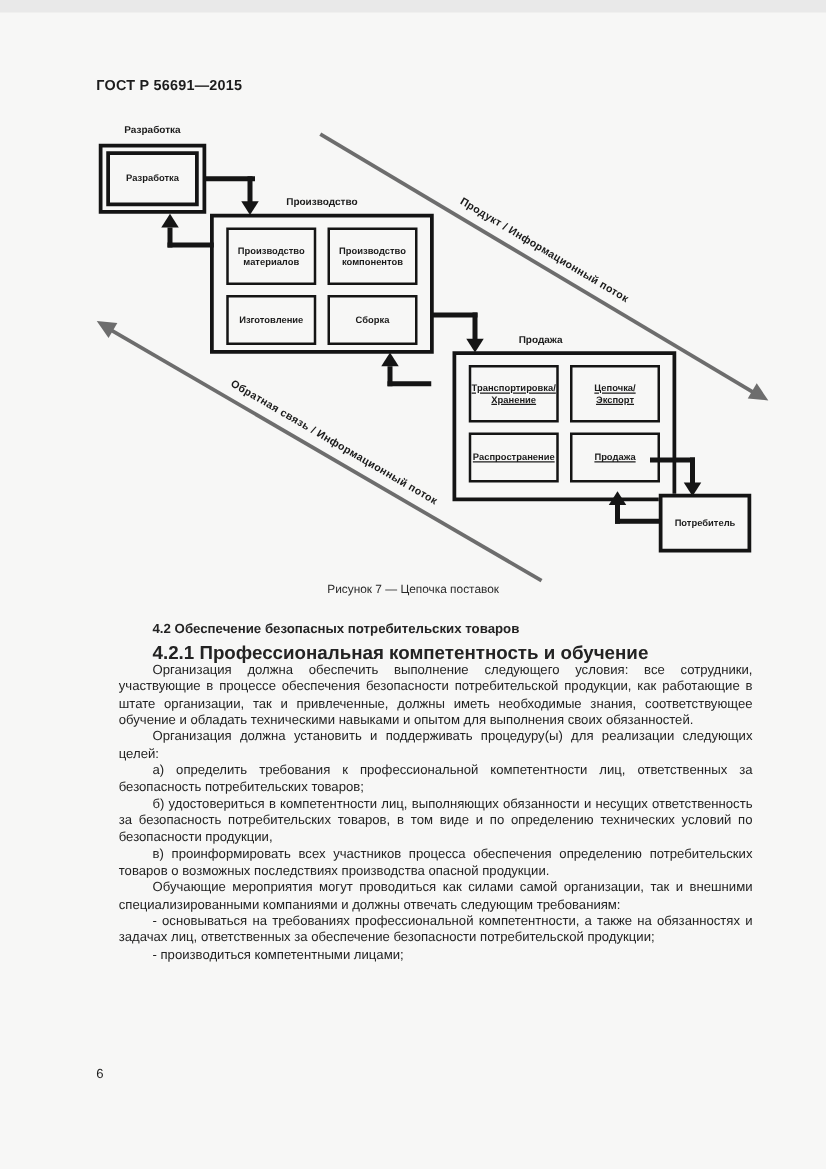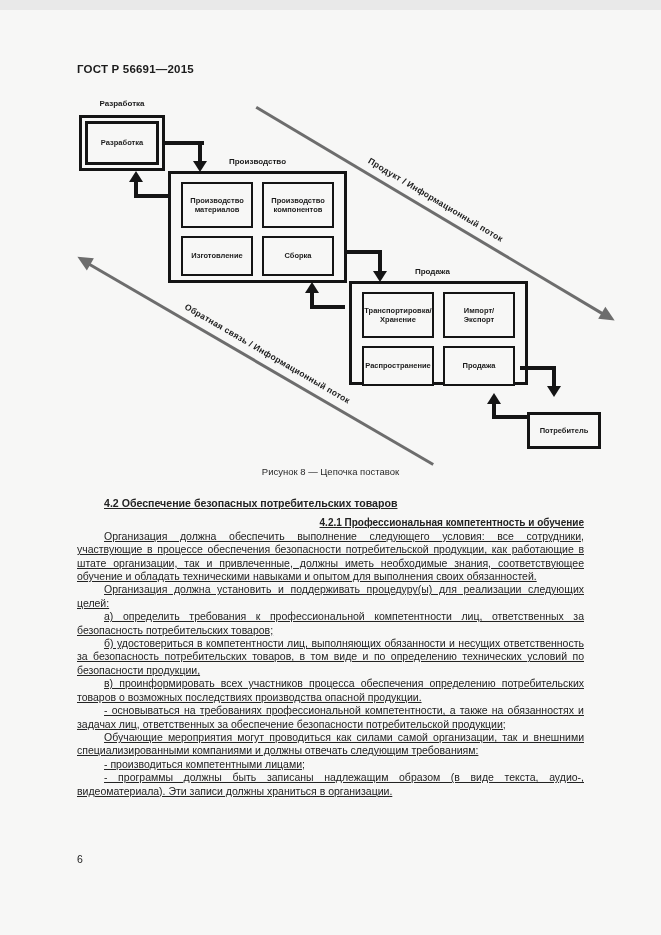--- a/index.html
+++ b/index.html
@@ -34,23 +34,23 @@
         font-size:8.5px;font-weight:bold;color:#1a1a1a;white-space:nowrap;letter-spacing:.3px;}
   .head-right{position:absolute;right:-14px;top:-6px;width:0;height:0;
         border-top:7px solid transparent;border-bottom:7px solid transparent;border-left:15px solid #6d6d6d;}
   .head-left{position:absolute;left:-14px;top:-6px;width:0;height:0;
         border-top:7px solid transparent;border-bottom:7px solid transparent;border-right:15px solid #6d6d6d;}
 
   
   .caption{left:0;right:0;top:456px;text-align:center;font-size:9.5px;color:#2a2a2a;}
 
   
-  .body-text{left:77px;top:487px;width:507px;font-size:10.5px;line-height:13.4px;color:#232323;text-decoration:underline;}
+  .body-text{left:95px;top:487px;width:507px;font-size:10.5px;line-height:13.4px;color:#232323;}
   .body-text h3{font-size:10.6px;font-weight:bold;margin:0 0 6px 0;text-indent:27px;}
-  .body-text h4{font-size:10px;font-weight:bold;margin:0 0 0 0;text-indent:27px;text-align:right;}
+  .body-text h4{font-size:15px;font-weight:bold;margin:0 0 0 0;text-indent:27px;}
   .body-text p{margin:0;text-align:justify;text-indent:27px;}
 
   .page-number{left:77px;top:843px;font-size:10.5px;}
 </style>
 </head>
 <body>
 
 <div class="page">
 
   <div class="abs doc-header">ГОСТ Р 56691—2015</div>
@@ -86,38 +86,38 @@
         </div>
       <div class="cell">
           <span class="dtext">Изготовление</span>
         </div>
       <div class="cell">
           <span class="dtext">Сборка</span>
         </div>
     </div>
 
     <div class="abs dlabel" style="left:343px;top:172px;width:179px;">Продажа</div>
-    <div class="abs dbox grid2" style="left:349px;top:186px;width:179px;height:104px;">
+    <div class="abs dbox grid2" style="left:362px;top:186px;width:179px;height:120px;text-decoration:underline;">
       <div class="cell">
           <span class="dtext">Транспортировка/
 Хранение</span>
         </div>
       <div class="cell">
-          <span class="dtext">Импорт/
+          <span class="dtext">Цепочка/
 Экспорт</span>
         </div>
       <div class="cell">
           <span class="dtext">Распространение</span>
         </div>
       <div class="cell">
           <span class="dtext">Продажа</span>
         </div>
     </div>
 
-    <div class="abs dbox" style="left:527px;top:317px;width:74px;height:37px;display:flex;align-items:center;justify-content:center;">
+    <div class="abs dbox" style="left:527px;top:300px;width:74px;height:47px;display:flex;align-items:center;justify-content:center;">
       <span class="dtext">Потребитель</span>
     </div>
 
     <div>
       <div class="abs seg" style="left:164px;top:46px;width:40px;height:4px;"></div>
       <div class="abs seg" style="left:198px;top:46px;width:4px;height:21px;"></div>
       <div class="abs ah ah-down" style="left:193px;top:66px;"></div>
     </div>
 
     <div>
@@ -145,31 +145,30 @@
     </div>
 
     <div>
       <div class="abs ah ah-up" style="left:487px;top:298px;"></div>
       <div class="abs seg" style="left:492px;top:309px;width:4px;height:15px;"></div>
       <div class="abs seg" style="left:492px;top:320px;width:36px;height:4px;"></div>
     </div>
 
   </div>
 
-  <div class="abs caption">Рисунок 8 — Цепочка поставок</div>
+  <div class="abs caption">Рисунок 7 — Цепочка поставок</div>
 
   <div class="abs body-text">
     <h3>4.2 Обеспечение безопасных потребительских товаров</h3>
     <h4>4.2.1 Профессиональная компетентность и обучение</h4>
     <p>Организация должна обеспечить выполнение следующего условия: все сотрудники, участвующие в процессе обеспечения безопасности потребительской продукции, как работающие в штате организации, так и привлеченные, должны иметь необходимые знания, соответствующее обучение и обладать техническими навыками и опытом для выполнения своих обязанностей.</p>
     <p>Организация должна установить и поддерживать процедуру(ы) для реализации следующих целей:</p>
     <p>а) определить требования к профессиональной компетентности лиц, ответственных за безопасность потребительских товаров;</p>
     <p>б) удостовериться в компетентности лиц, выполняющих обязанности и несущих ответственность за безопасность потребительских товаров, в том виде и по определению технических условий по безопасности продукции,</p>
     <p>в) проинформировать всех участников процесса обеспечения определению потребительских товаров о возможных последствиях производства опасной продукции.</p>
+    <p>Обучающие мероприятия могут проводиться как силами самой организации, так и внешними специализированными компаниями и должны отвечать следующим требованиям:</p>
     <p>- основываться на требованиях профессиональной компетентности, а также на обязанностях и задачах лиц, ответственных за обеспечение безопасности потребительской продукции;</p>
-    <p>Обучающие мероприятия могут проводиться как силами самой организации, так и внешними специализированными компаниями и должны отвечать следующим требованиям:</p>
     <p>- производиться компетентными лицами;</p>
-    <p>- программы должны быть записаны надлежащим образом (в виде текста, аудио-, видеоматериала). Эти записи должны храниться в организации.</p>
   </div>
 
   <div class="abs page-number">6</div>
 
 </div>
 
 </body></html>

